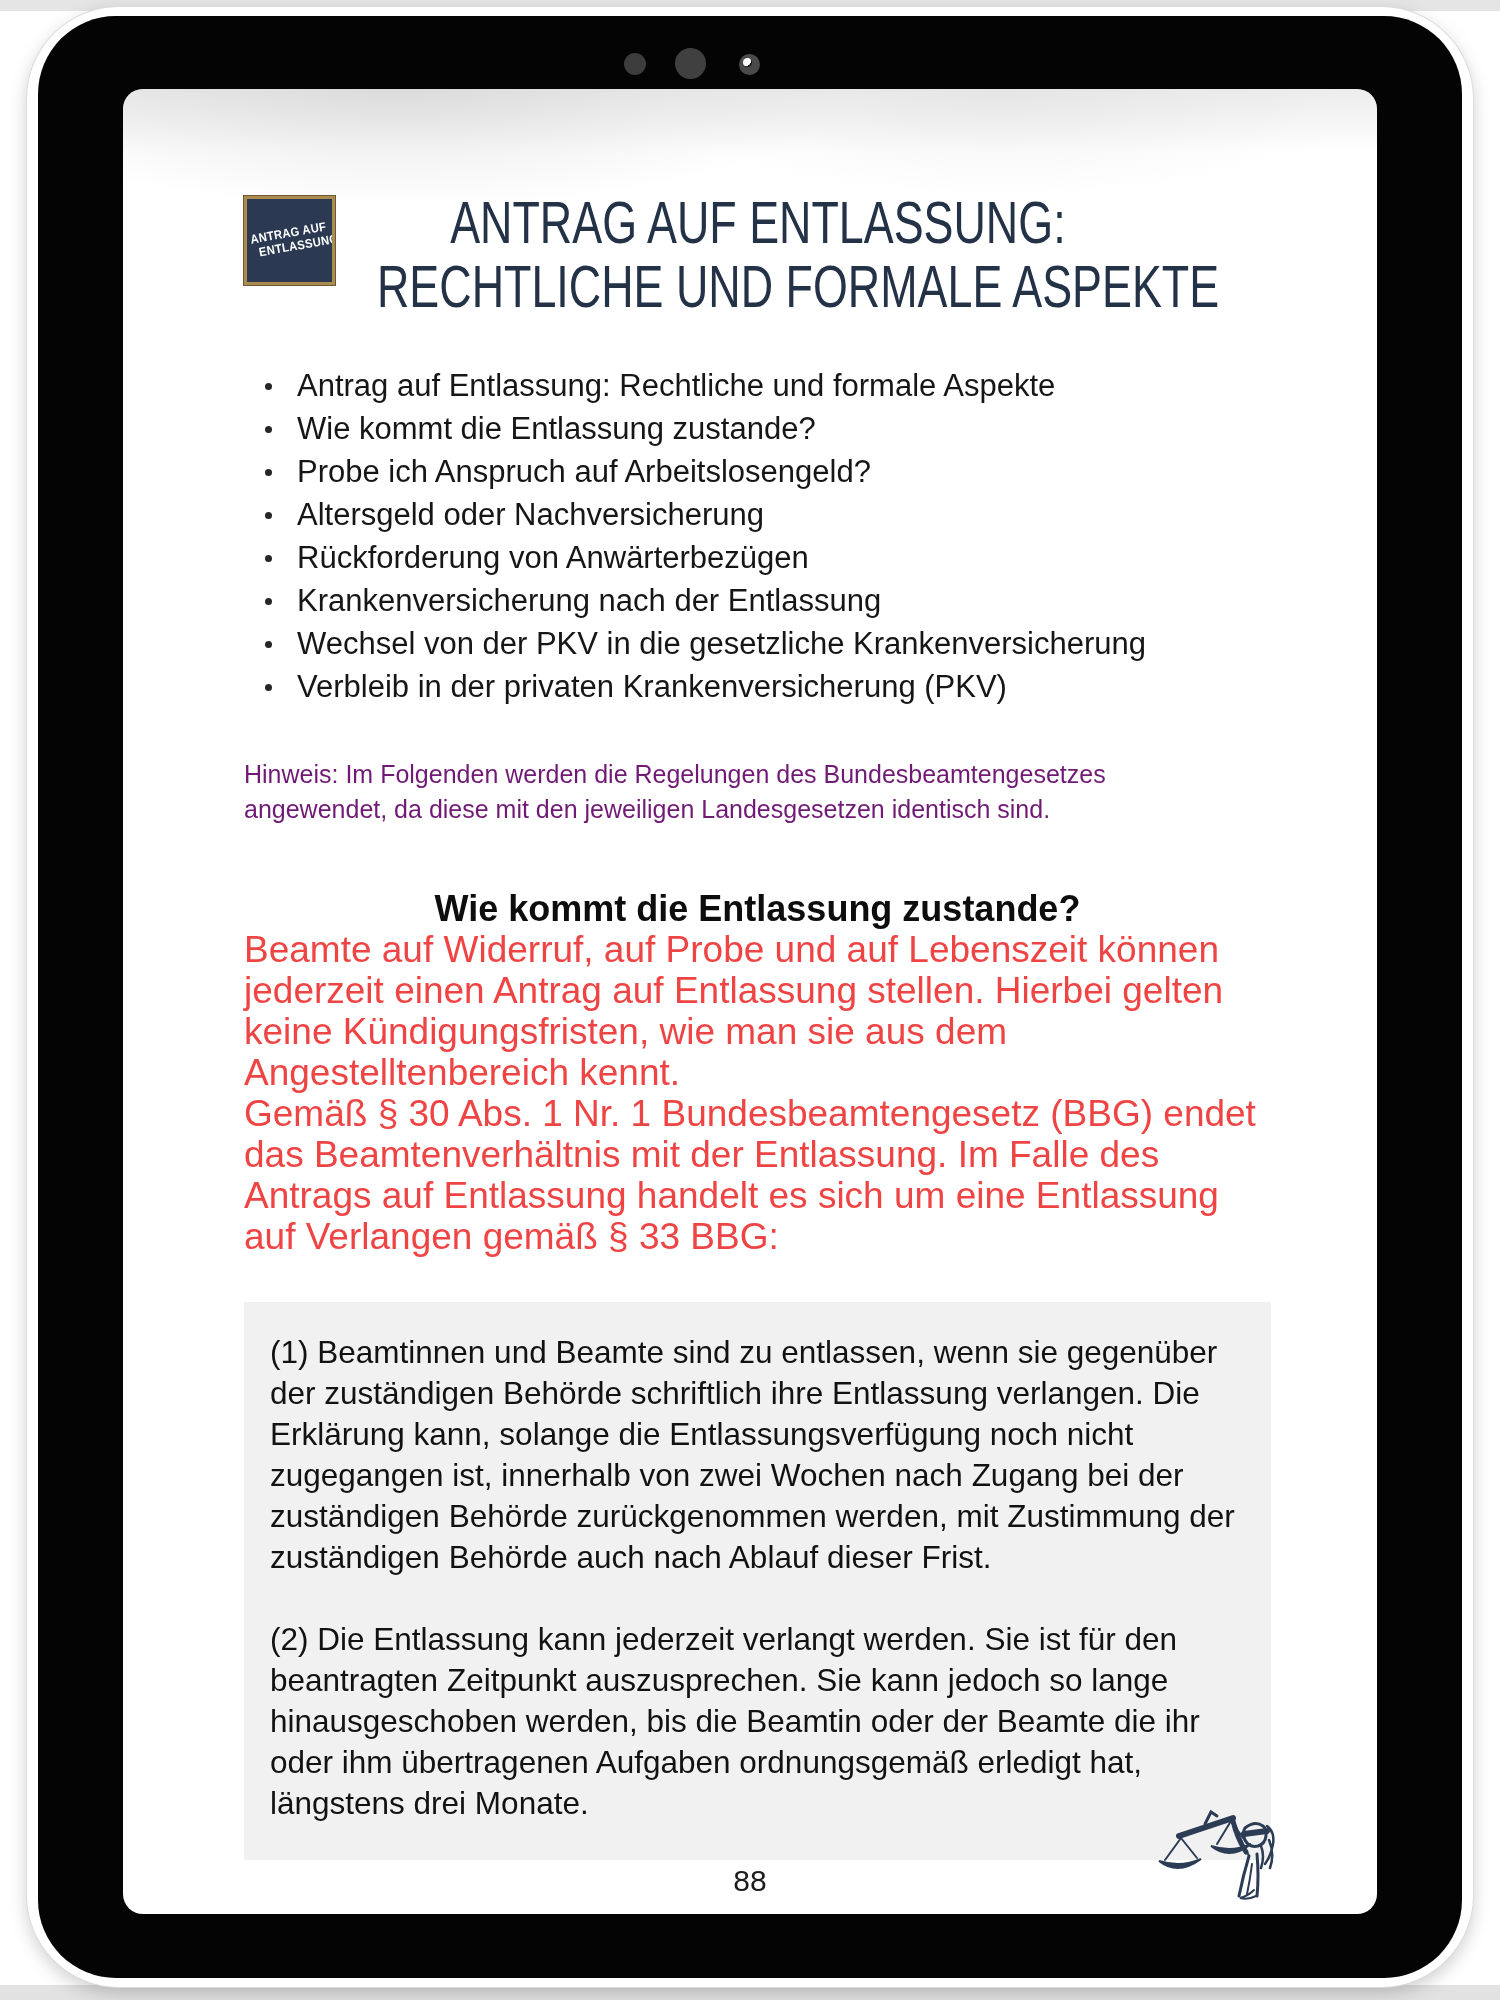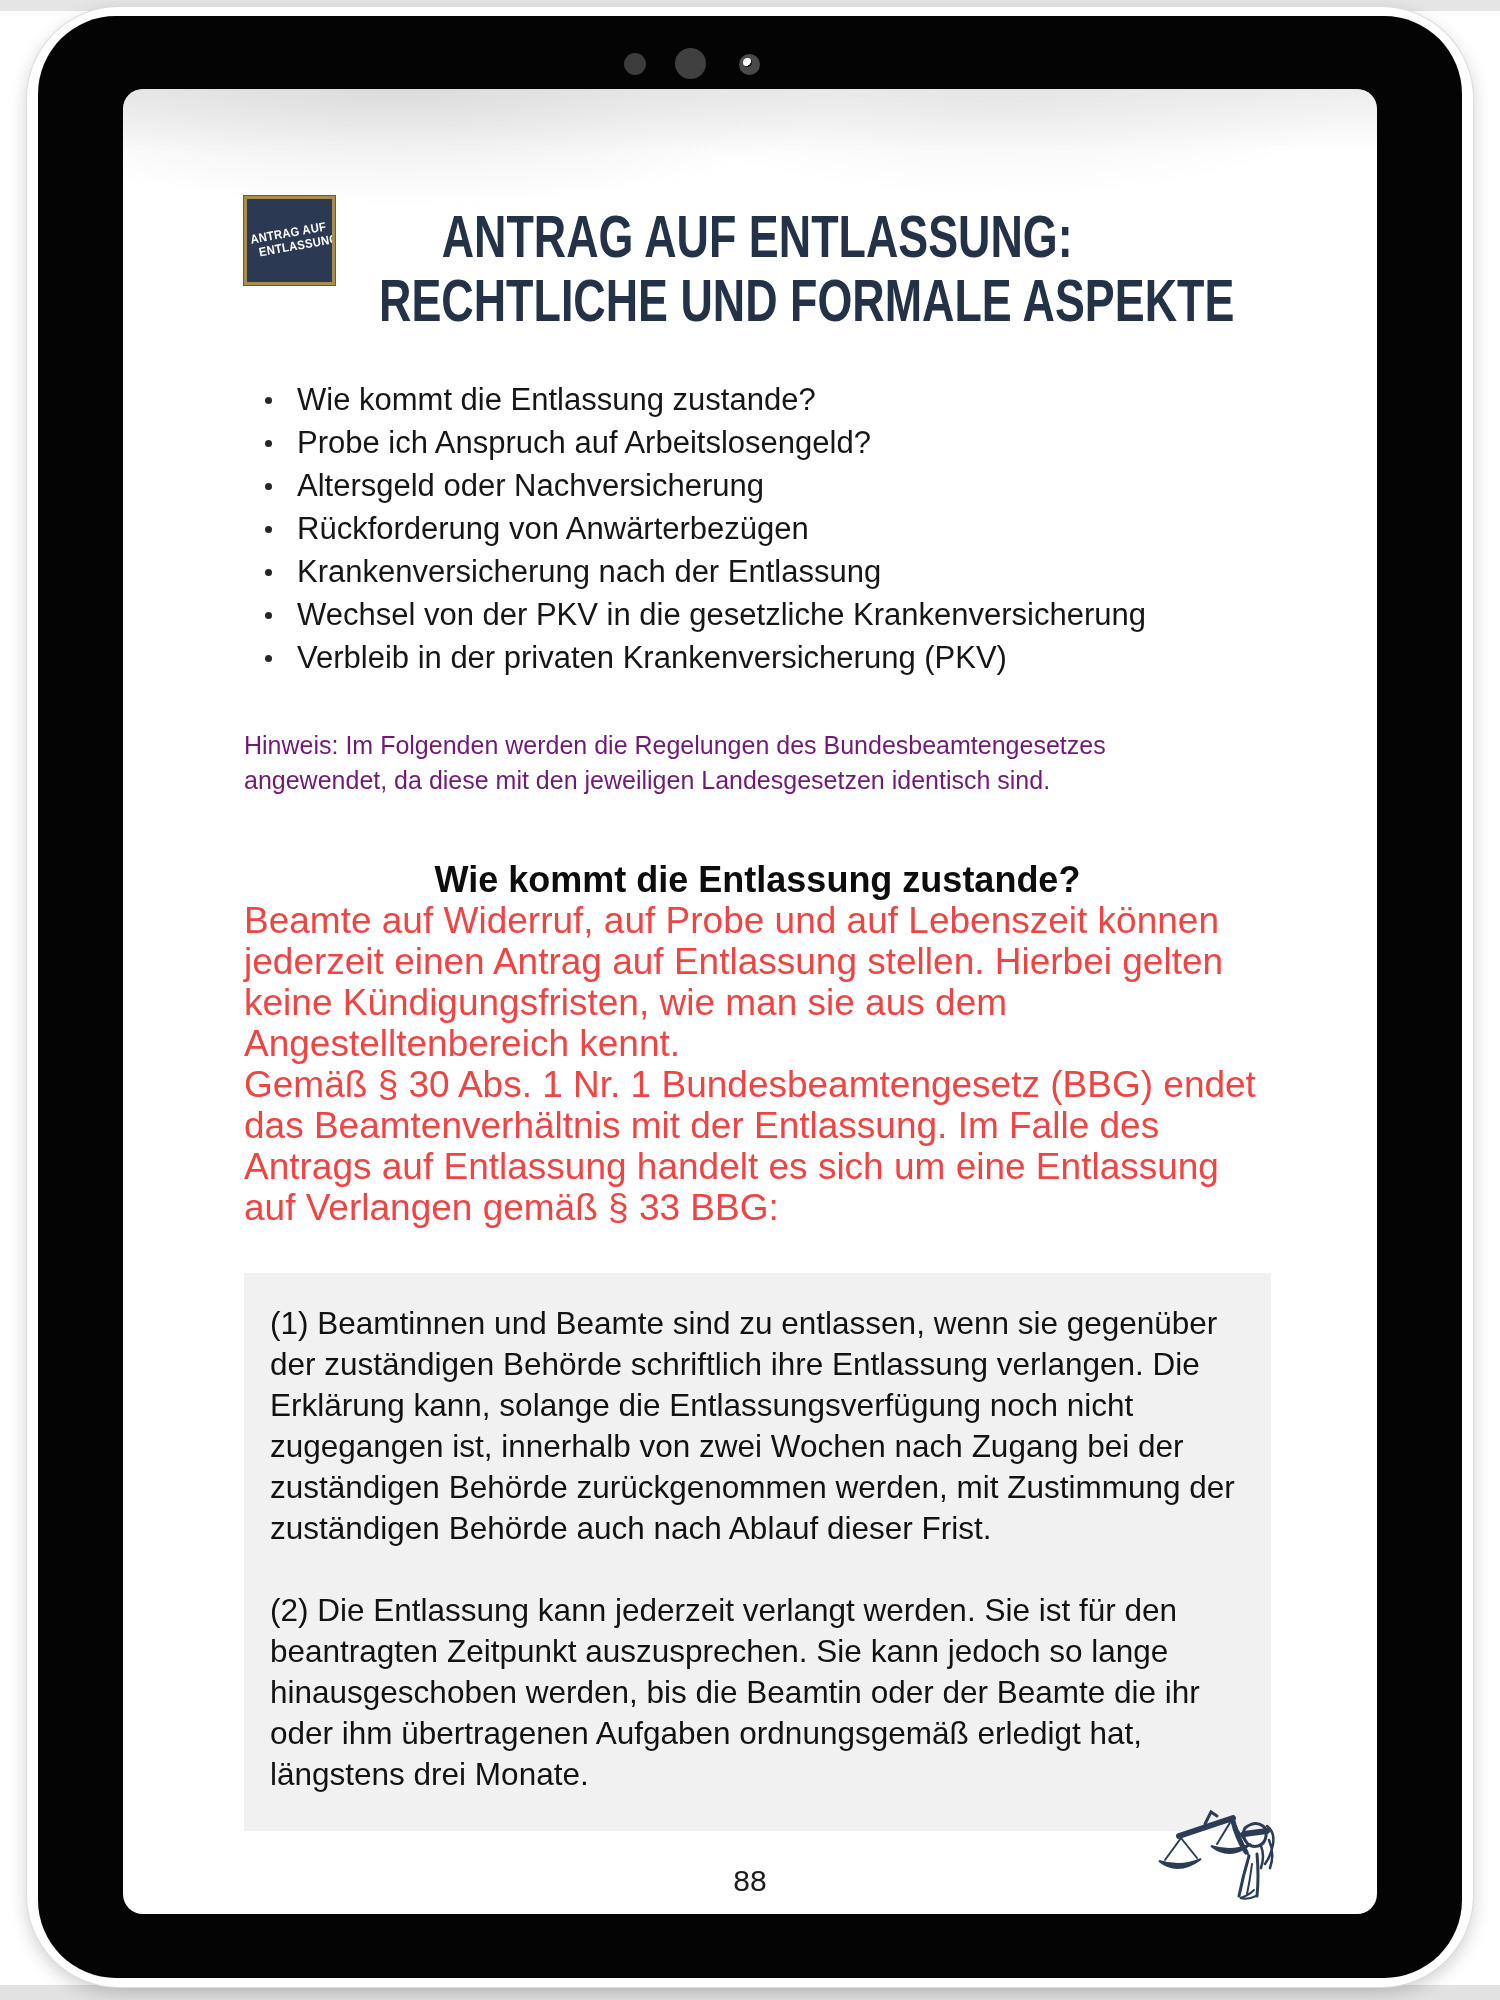--- a/index.html
+++ b/index.html
@@ -68,22 +68,21 @@
     transform:rotate(-10deg) scaleX(.9);
     color:#ffffff; font-weight:bold;
     font-size:12.5px; line-height:13.5px; letter-spacing:.3px;
     white-space:pre-line; text-align:center;
   }
   .badge-text .l2 { display:block; padding-left:18px; }
   .doc-title {
     padding-top:102px;
     text-align:center;
     color:#233247;
-    font-weight:bold;
-    margin-top:14px;
+    font-weight:normal;
   }
   .title-line {
     display:inline-block;
     transform:scaleX(.76);
     transform-origin:50% 50%;
     font-size:59px; line-height:64px; letter-spacing:0;
     white-space:nowrap;
   }
 
   
@@ -162,20 +161,21 @@
       </div>
 
       <div class="content">
 
         <h1 class="doc-title">
           <span class="title-line">ANTRAG AUF ENTLASSUNG:</span><br>
           <span class="title-line">RECHTLICHE UND FORMALE ASPEKTE</span>
         </h1>
 
         <ul class="toc">
+          <li>Antrag auf Entlassung: Rechtliche und formale Aspekte</li>
           <li>Wie kommt die Entlassung zustande?</li>
           <li>Probe ich Anspruch auf Arbeitslosengeld?</li>
           <li>Altersgeld oder Nachversicherung</li>
           <li>Rückforderung von Anwärterbezügen</li>
           <li>Krankenversicherung nach der Entlassung</li>
           <li>Wechsel von der PKV in die gesetzliche Krankenversicherung</li>
           <li>Verbleib in der privaten Krankenversicherung (PKV)</li>
         </ul>
 
         <p class="note">Hinweis: Im Folgenden werden die Regelungen des Bundesbeamtengesetzes angewendet, da diese mit den jeweiligen Landesgesetzen identisch sind.</p>

